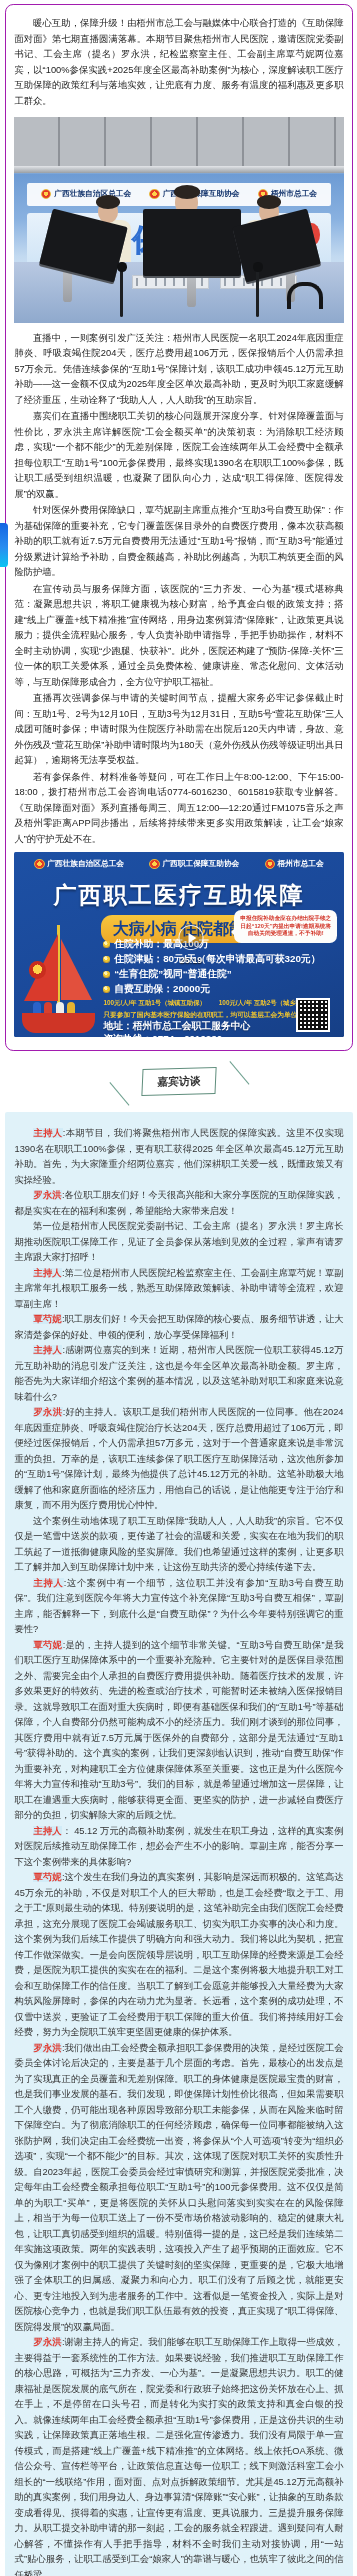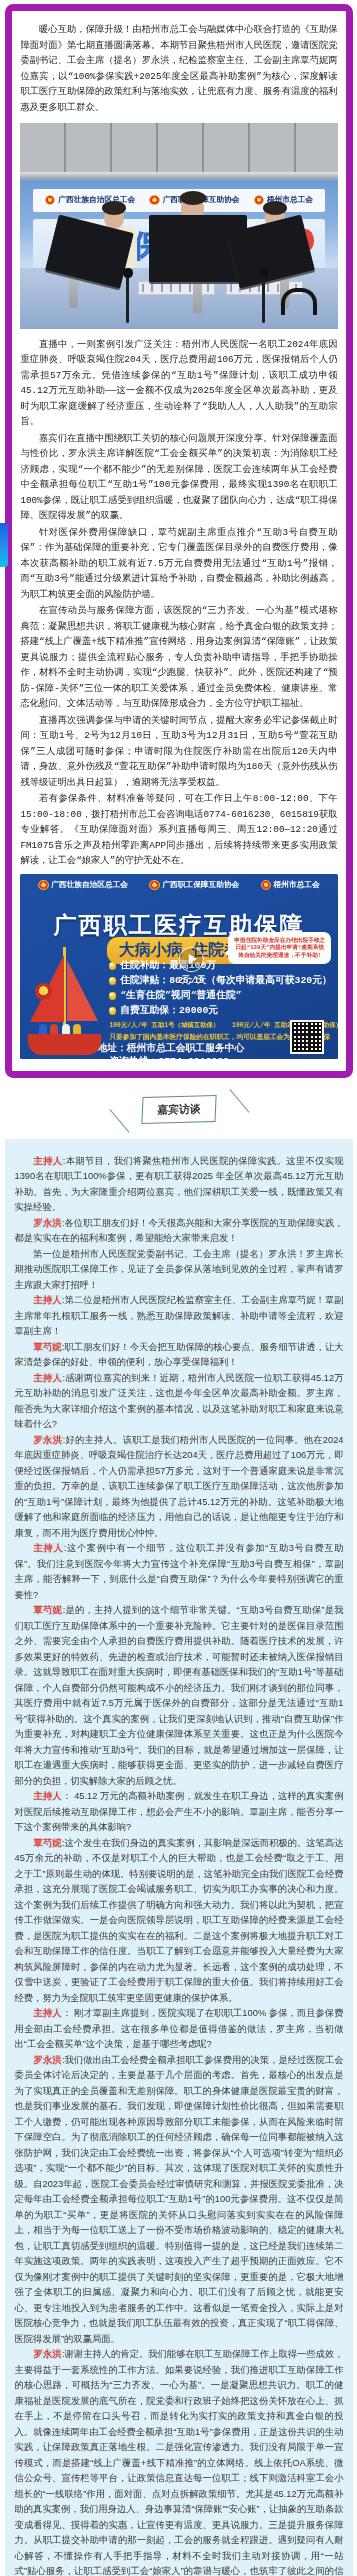--- a/index.html
+++ b/index.html
@@ -1,22 +1,22 @@
 <!DOCTYPE html>
 <html style="font-size:8.2px"><head>
 <meta charset="utf-8">
 <style>
   html,body{margin:0;padding:0;background:#ffffff;}
   body{width:358px;font-family:"Liberation Sans","DejaVu Sans",sans-serif;color:#222;position:relative;}
   .scrollbar-hint{position:absolute;left:0;top:523px;width:7.7px;height:44px;
     background:linear-gradient(180deg,#1565e2 0%,#2a8df0 55%,#0bc3f2 100%);
     border-radius:0 3.6px 3.6px 0;z-index:9;}
   
-  .article-box{margin:4.1px 5.2px 0;border:7px solid #a21caf;border-radius:8.2px;
-    padding:11.3px 8.2px 12.4px;background:#fff;font-family:Liberation Mono, monospace;}
+  .article-box{margin:4.1px 5.2px 0;border:1px solid #a21caf;border-radius:8.2px;
+    padding:11.3px 8.2px 12.4px;background:#fff;}
   .lead,.body-para{font-size:9.3px;line-height:15.5px;text-align:justify;text-indent:2em;
     margin:0 0 1px;color:#222;}
   
   .studio-photo{position:relative;height:206px;margin:7.2px 0 8.2px;overflow:hidden;background:#7ea6d6;}
   .ph-ceiling{position:absolute;left:0;top:0;right:0;height:49px;
     background:repeating-linear-gradient(90deg,#b9bdc2 0 44px,#8e9298 44px 46px),linear-gradient(#c6c9cd,#a7abb0);}
   .ph-beam{position:absolute;left:0;top:49px;right:0;height:7.2px;background:linear-gradient(#e3e5e8,#9aa0a6);}
   .ph-wall{position:absolute;left:0;top:57px;right:0;bottom:0;
     background:linear-gradient(180deg,#6d9bd4 0%,#89b1e0 30%,#c2d9f0 55%,#d9e9f7 75%,#9db8da 100%);}
   .ph-orgband{position:absolute;left:12.4px;right:12.4px;top:66px;height:23px;background:rgba(255,255,255,.92);
@@ -59,34 +59,34 @@
   .mic{position:absolute;width:3.1px;height:47px;background:#1d1f22;border-radius:1.5px;z-index:7;}
   .mic:before{content:"";position:absolute;top:-8.2px;left:-3.1px;width:9.3px;height:9.3px;border-radius:50%;background:#101113;}
   .mic1{left:106px;bottom:5.2px;} .mic2{left:242px;bottom:5.2px;}
   .headphones{position:absolute;right:20.6px;bottom:13.4px;width:28px;height:23px;border:4.6px solid #141517;
     border-bottom:none;border-radius:15.5px 15.5px 0 0;z-index:7;}
   
   .video{position:relative;height:185px;margin:5.2px 0 0;cursor:pointer;overflow:hidden;border-radius:1.5px;}
   .poster{position:absolute;inset:0;background:linear-gradient(160deg,#1d50a4 0%,#1a4898 60%,#163f86 100%);}
   .po-orgs{display:flex;justify-content:space-around;align-items:center;padding:6.2px 7.2px 0;}
   .po-org{display:flex;align-items:center;gap:2.6px;color:#fff;font-weight:bold;font-size:7.7px;white-space:nowrap;}
-  .po-title{text-align:center;color:#fff;font-weight:bold;font-size:23px;letter-spacing:2.1px;margin-top:20px;
+  .po-title{text-align:center;color:#fff;font-weight:bold;font-size:23px;letter-spacing:2.1px;margin-top:11px;
     text-shadow:0 1.5px 2.1px rgba(0,0,0,.35);white-space:nowrap;}
   .po-pill{position:absolute;left:87px;top:63px;background:linear-gradient(#f8c63d,#eda829);color:#14408f;
     font-weight:bold;font-size:16px;padding:3.1px 11.3px;border-radius:11.3px;white-space:nowrap;}
   .po-bubble{position:absolute;right:6.2px;top:58px;width:93px;background:#fdfdfb;color:#d3382b;font-weight:bold;
     font-size:5.7px;line-height:7.7px;border-radius:7.2px;padding:4.6px 5.2px;text-align:center;}
   .po-bubble:after{content:"";position:absolute;left:-8.2px;bottom:6.2px;border:5.2px solid transparent;border-right-color:#fdfdfb;}
   .po-bullets{position:absolute;left:89px;top:84px;}
   .po-bullet{display:flex;align-items:center;gap:4.1px;color:#fff;font-weight:bold;font-size:9.8px;line-height:15px;white-space:nowrap;}
   .bulb{width:6.7px;height:6.7px;border-radius:50%;flex:0 0 auto;
     background:radial-gradient(circle at 40% 35%,#fff3b0 0 30%,#f3c72e 31% 100%);box-shadow:0 1px 0 #c9972a;}
   .po-plans{position:absolute;left:89px;top:147px;color:#f3c72e;font-weight:bold;font-size:6.4px;white-space:nowrap;}
   .po-elig{position:absolute;left:89px;top:159px;color:#f3c72e;font-weight:bold;font-size:6.7px;white-space:nowrap;}
-  .po-address{position:absolute;left:77px;top:170px;color:#fff;font-weight:bold;font-size:9.8px;white-space:nowrap;top:168px;}
+  .po-address{position:absolute;left:89px;top:170px;color:#fff;font-weight:bold;font-size:9.8px;white-space:nowrap;top:168px;}
   .po-hotline{position:absolute;left:89px;top:183px;color:#fff;font-weight:bold;font-size:9.8px;white-space:nowrap;top:181px;}
   .po-address,.po-hotline{text-shadow:0 1px 1px rgba(0,0,0,.3);}
   .qr{position:absolute;right:13.4px;bottom:5.2px;width:30px;height:30px;background:#fff;padding:2.1px;}
   .qr>div{width:100%;height:100%;
     background:
      repeating-linear-gradient(0deg,#111 0 2.1px,transparent 2.1px 4.1px),
      repeating-linear-gradient(90deg,#111 0 2.1px,#fff 2.1px 4.1px);}
   .boat{position:absolute;left:5.2px;bottom:4.1px;width:77px;height:108px;}
   .mast{position:absolute;left:37px;top:0;width:3.1px;height:88px;background:#e8c53a;}
   .sail{position:absolute;left:4.1px;top:8.2px;width:0;height:0;border-top:67px solid transparent;
@@ -259,21 +259,21 @@
 </div>
 
 <section class="interview" id="interview">
     <p><span class="speaker">主持人</span><span>:本期节目，我们将聚焦梧州市人民医院的保障实践。这里不仅实现1390名在职职工100%参保，更有职工获得2025 年全区单次最高45.12万元互助补助。首先，为大家隆重介绍两位嘉宾，他们深耕职工关爱一线，既懂政策又有实操经验。</span></p>
     <p><span class="speaker">罗永洪</span><span>:各位职工朋友们好！今天很高兴能和大家分享医院的互助保障实践，都是实实在在的福利和案例，希望能给大家带来启发！</span></p>
     <p><span>第一位是梧州市人民医院党委副书记、工会主席（提名）罗永洪！罗主席长期推动医院职工保障工作，见证了全员参保从落地到见效的全过程，掌声有请罗主席跟大家打招呼！</span></p>
     <p><span class="speaker">主持人</span><span>:第二位是梧州市人民医院纪检监察室主任、工会副主席覃芍妮！覃副主席常年扎根职工服务一线，熟悉互助保障政策解读、补助申请等全流程，欢迎覃副主席！</span></p>
     <p><span class="speaker">覃芍妮</span><span>:职工朋友们好！今天会把互助保障的核心要点、服务细节讲透，让大家清楚参保的好处、申领的便利，放心享受保障福利！</span></p>
     <p><span class="speaker">主持人</span><span>:感谢两位嘉宾的到来！近期，梧州市人民医院一位职工获得45.12万元互助补助的消息引发广泛关注，这也是今年全区单次最高补助金额。罗主席，能否先为大家详细介绍这个案例的基本情况，以及这笔补助对职工和家庭来说意味着什么?</span></p>
     <p><span class="speaker">罗永洪</span><span>:好的主持人。该职工是我们梧州市人民医院的一位同事。他在2024年底因重症肺炎、呼吸衰竭住院治疗长达204天，医疗总费用超过了106万元，即便经过医保报销后，个人仍需承担57万多元，这对于一个普通家庭来说是非常沉重的负担。万幸的是，该职工连续参保了职工医疗互助保障活动，这次他所参加的“互助1号”保障计划，最终为他提供了总计45.12万元的补助。这笔补助极大地缓解了他和家庭所面临的经济压力，用他自己的话说，是让他能更专注于治疗和康复，而不用为医疗费用忧心忡忡。</span></p>
+    <p><span>这个案例生动地体现了职工互助保障“我助人人，人人助我”的宗旨。它不仅仅是一笔雪中送炭的款项，更传递了社会的温暖和关爱，实实在在地为我们的职工筑起了一道抵御健康风险的坚实屏障。我们也希望通过这样的案例，让更多职工了解并加入到互助保障计划中来，让这份互助共济的爱心持续传递下去。</span></p>
     <p><span class="speaker">主持人</span><span>:这个案例中有一个细节，这位职工并没有参加“互助3号自费互助保”。我们注意到医院今年将大力宣传这个补充保障“互助3号自费互相保”，覃副主席，能否解释一下，到底什么是“自费互助保”？为什么今年要特别强调它的重要性?</span></p>
     <p><span class="speaker">覃芍妮</span><span>:是的，主持人提到的这个细节非常关键。“互助3号自费互助保”是我们职工医疗互助保障体系中的一个重要补充险种。它主要针对的是医保目录范围之外、需要完全由个人承担的自费医疗费用提供补助。随着医疗技术的发展，许多效果更好的特效药、先进的检查或治疗技术，可能暂时还未被纳入医保报销目录。这就导致职工在面对重大疾病时，即便有基础医保和我们的“互助1号”等基础保障，个人自费部分仍然可能构成不小的经济压力。我们刚才谈到的那位同事，其医疗费用中就有近7.5万元属于医保外的自费部分，这部分是无法通过“互助1号”获得补助的。这个真实的案例，让我们更深刻地认识到，推动“自费互助保”作为重要补充，对构建职工全方位健康保障体系至关重要。这也正是为什么医院今年将大力宣传和推动“互助3号”。我们的目标，就是希望通过增加这一层保障，让职工在遭遇重大疾病时，能够获得更全面、更坚实的防护，进一步减轻自费医疗部分的负担，切实解除大家的后顾之忧。</span></p>
     <p><span class="speaker">主持人</span><span>： 45.12 万元的高额补助案例，就发生在职工身边，这样的真实案例对医院后续推动互助保障工作，想必会产生不小的影响。覃副主席，能否分享一下这个案例带来的具体影响?</span></p>
     <p><span class="speaker">覃芍妮</span><span>:这个发生在我们身边的真实案例，其影响是深远而积极的。这笔高达45万余元的补助，不仅是对职工个人的巨大帮助，也是工会经费“取之于工、用之于工”原则最生动的体现。特别要说明的是，这笔补助完全由我们医院工会经费承担，这充分展现了医院工会竭诚服务职工、切实为职工办实事的决心和力度。这个案例为我们后续工作提供了明确方向和强大动力。我们将以此为契机，把宣传工作做深做实。一是会向医院领导层说明，职工互助保障的经费来源是工会经费，是医院为职工提供的实实在在的福利。二是这个案例将极大地提升职工对工会和互助保障工作的信任度。当职工了解到工会愿意并能够投入大量经费为大家构筑风险屏障时，参保的内在动力尤为显著。长远看，这个案例的成功处理，不仅雪中送炭，更验证了工会经费用于职工保障的重大价值。我们将持续用好工会经费，努力为全院职工筑牢更坚固更健康的保护体系。</span></p>
-    <p><span class="speaker">主持人</span><span>： 刚才覃副主席提到，医院实现了在职职工100% 参保，而且参保费用全部由工会经费承担。这在很多单位都是值得借鉴的做法，罗主席，当初做出“工会全额买单”这个决策，是基于哪些考虑呢?</span></p>
     <p><span class="speaker">罗永洪</span><span>:我们做出由工会经费全额承担职工参保费用的决策，是经过医院工会委员全体讨论后决定的，主要是基于几个层面的考虑。首先，最核心的出发点是为了实现真正的全员覆盖和无差别保障。职工的身体健康是医院最宝贵的财富，也是我们事业发展的基石。我们发现，即使保障计划性价比很高，但如果需要职工个人缴费，仍可能出现各种原因导致部分职工未能参保，从而在风险来临时留下保障空白。为了彻底消除职工的任何经济顾虑，确保每一位同事都能被纳入这张防护网，我们决定由工会经费统一出资，将参保从“个人可选项”转变为“组织必选项”，实现“一个都不能少”的目标。其次，这体现了医院对职工关怀的实质性升级。自2023年起，医院工会委员会经过审慎研究和测算，并报医院党委批准，决定每年由工会经费全额承担每位职工“互助1号”的100元参保费用。这不仅仅是简单的为职工“买单”，更是将医院的关怀从口头慰问落实到实实在在的风险保障上，相当于为每一位职工送上了一份不受市场价格波动影响的、稳定的健康大礼包，让职工真切感受到组织的温暖。特别值得一提的是，这已经是我们连续第二年实施这项政策。两年的实践表明，这项投入产生了超乎预期的正面效应。它不仅为像刚才案例中的职工提供了关键时刻的坚实保障，更重要的是，它极大地增强了全体职工的归属感、凝聚力和向心力。职工们没有了后顾之忧，就能更安心、更专注地投入到为患者服务的工作中。这看似是一笔资金投入，实际上是对医院核心竞争力，也就是我们职工队伍最有效的投资，真正实现了“职工得保障、医院得发展”的双赢局面。</span></p>
     <p><span class="speaker">罗永洪</span><span>:谢谢主持人的肯定。我们能够在职工互助保障工作上取得一些成效，主要得益于一套系统性的工作方法。如果要说经验，我们推进职工互助保障工作的核心思路，可概括为“三力齐发、一心为基”。一是凝聚思想共识力。职工的健康福祉是医院发展的底气所在，院党委和行政班子始终把这份关怀放在心上、抓在手上，不是停留在口头号召，而是转化为实打实的政策支持和真金白银的投入。就像连续两年由工会经费全额承担“互助1号”参保费用，正是这份共识的生动实践，让保障政策真正落地生根。二是强化宣传渗透力。我们没有局限于单一宣传模式，而是搭建“线上广覆盖+线下精准推”的立体网络。线上依托OA系统、微信公众号、宣传栏等平台，让政策信息直达每一位职工；线下则激活科室工会小组长的“一线联络”作用，面对面、点对点拆解政策细节。尤其是45.12万元高额补助的真实案例，我们用身边人、身边事算清“保障账”“安心账”，让抽象的互助条款变成看得见、摸得着的实惠，让宣传更有温度、更具说服力。三是提升服务保障力。从职工提交补助申请的那一刻起，工会的服务就全程跟进。遇到疑问有人耐心解答，不懂操作有人手把手指导，材料不全时我们主动对接协调，用“一站式”贴心服务，让职工感受到工会“娘家人”的靠谱与暖心，也筑牢了彼此之间的信任桥梁。</span></p>
   </section>
 
 
 </body></html>

